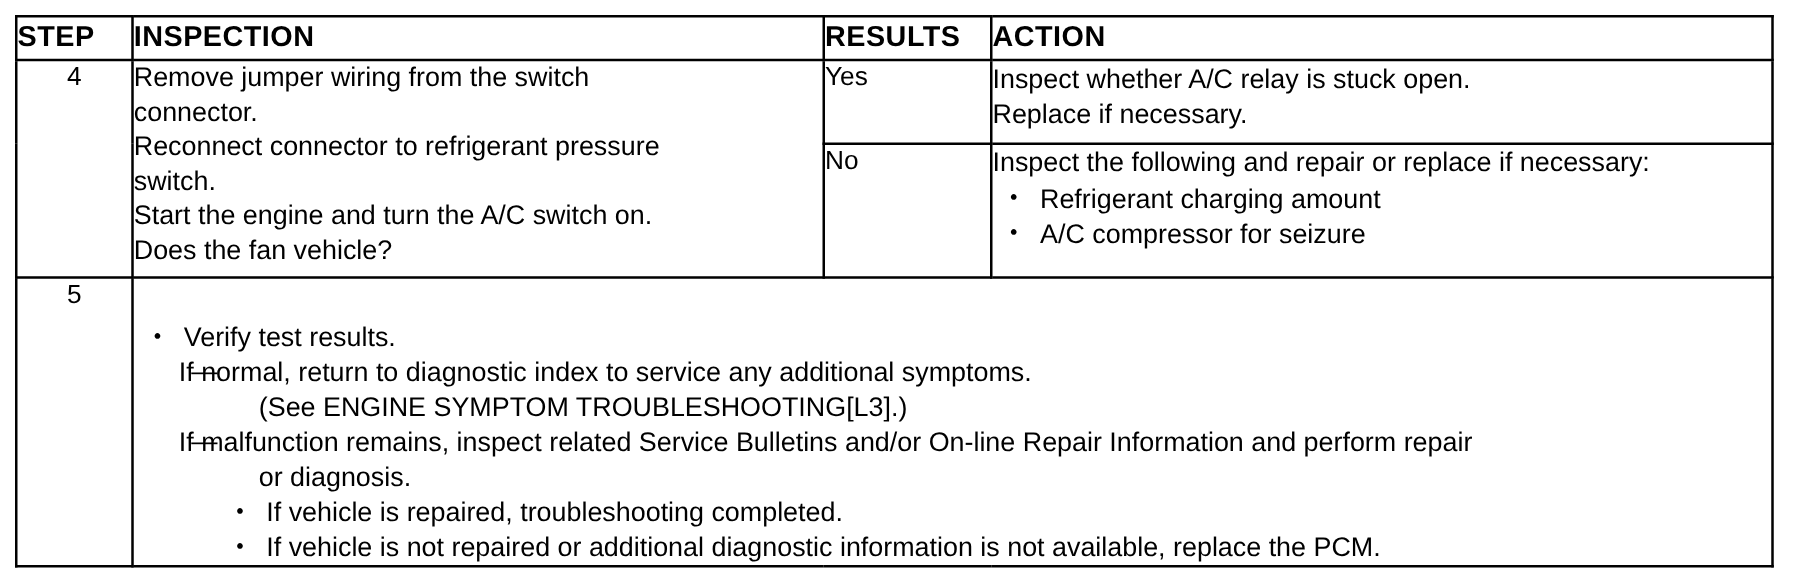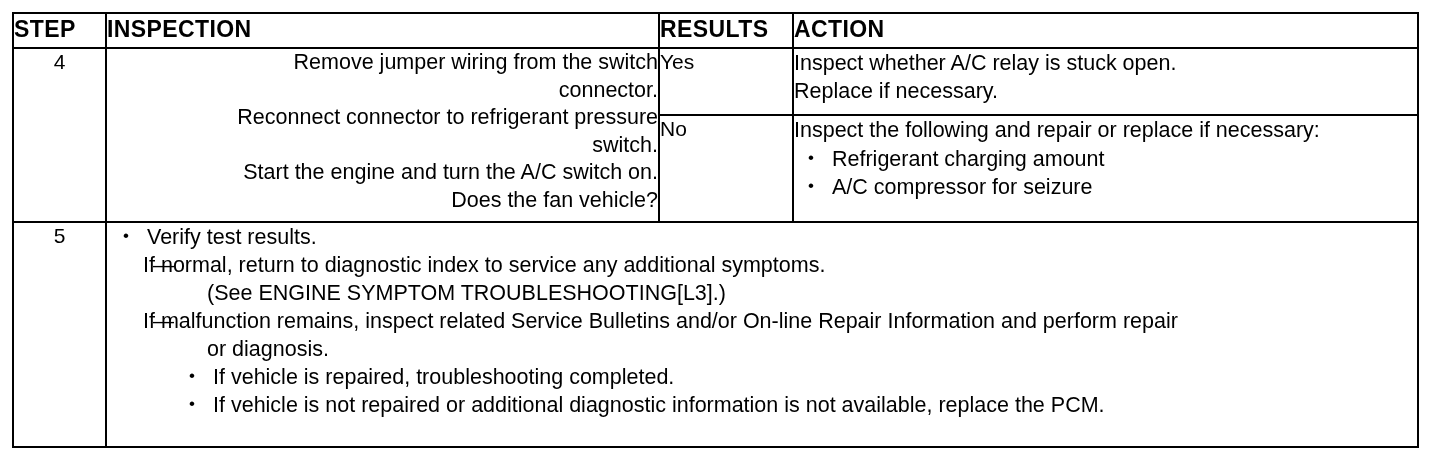--- a/index.html
+++ b/index.html
@@ -56,21 +56,20 @@
     text-align: center;
     font-size: 21px;
     line-height: 26px;
     padding-top: 9px;
   }
 
   .cell-inspection {
     font-size: 21.5px;
     line-height: 27.5px;
     padding: 7px 6px 6px 11px;
-    text-align: right;
   }
   .cell-inspection .ins-line { white-space: nowrap; }
 
   .cell-results {
     text-align: left;
     font-size: 21px;
     line-height: 26px;
     padding-top: 9px;
   }
 
@@ -104,20 +103,21 @@
   
   .cell-step5 {
     font-size: 21.5px;
     line-height: 28px;
     padding: 8px 6px 6px 11px;
   }
   .lvl1 {
     position: relative;
     padding-left: 40px;
     white-space: nowrap;
+    margin-top: 33px;
   }
   .lvl1::before {
     content: "\2022";
     position: absolute;
     left: 16px;
     top: -1px;
     font-size: 17px;
   }
   .lvl2 {
     position: relative;

